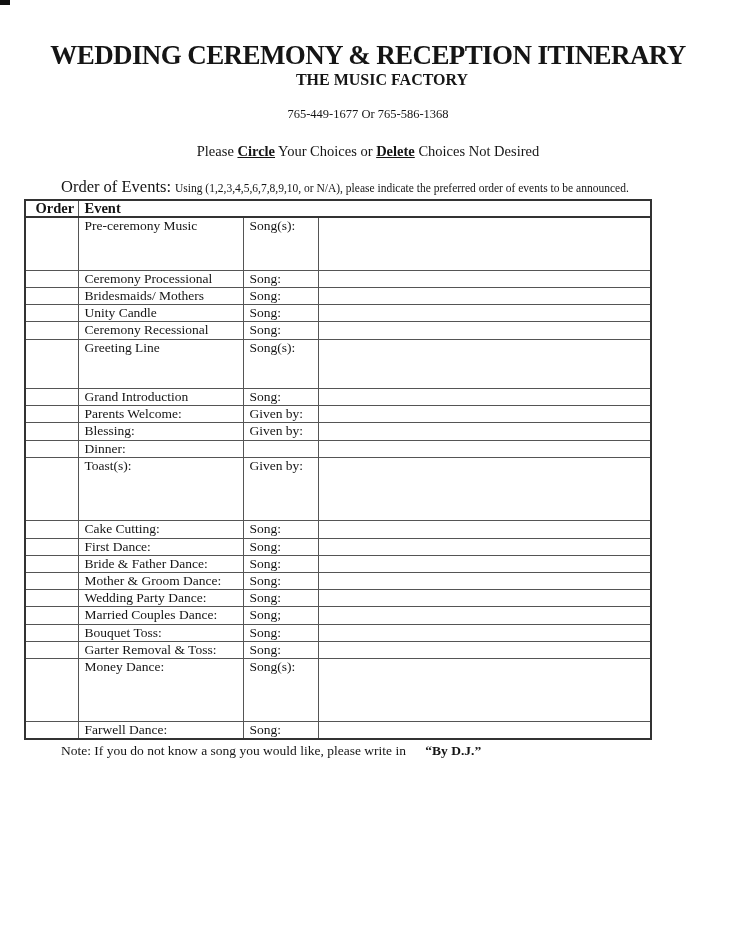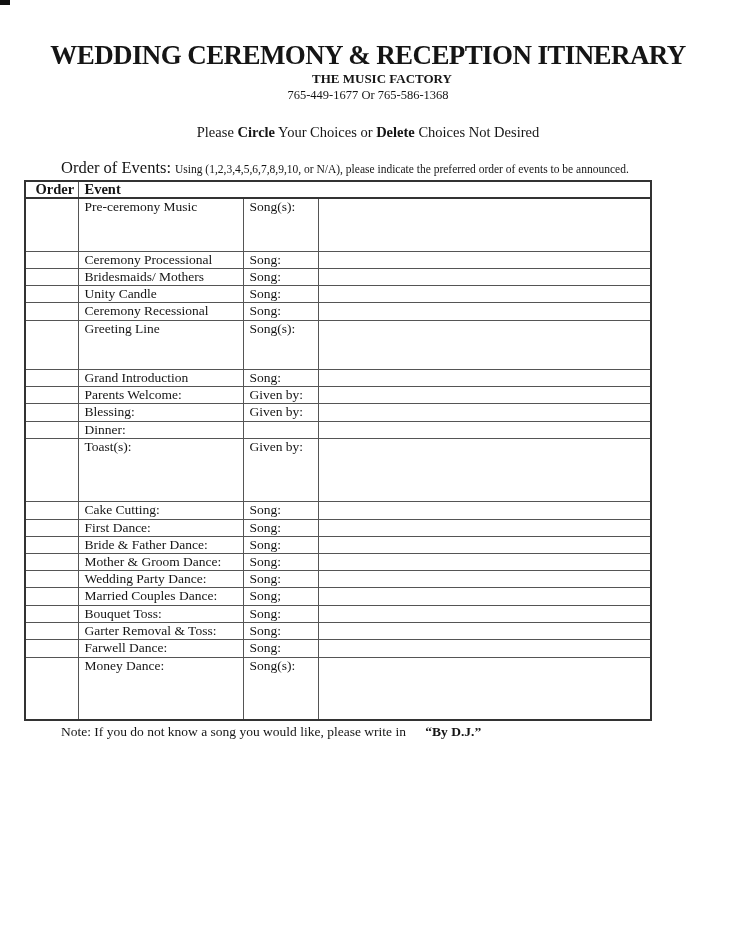--- a/index.html
+++ b/index.html
@@ -18,36 +18,36 @@
     margin: 41px 10px 0 10px;
     text-align: center;
     font-size: 27px;
     font-weight: bold;
     letter-spacing: -0.6px;
     line-height: 1.05;
     white-space: nowrap;
   }
   .subtitle {
     text-align: center;
-    font-size: 13px;
+    font-size: 16px;
     font-weight: bold;
     margin-top: 2px;
     padding-left: 28px;
   }
   .phone {
     text-align: center;
     font-size: 12.5px;
-    margin-top: 1px;
+    margin-top: 18px;
   }
   .instruction {
     text-align: center;
     font-size: 14.5px;
     margin-top: 21px;
   }
-  .bu { font-weight: bold; }
+  .bu { font-weight: bold; text-decoration: underline; }
   .ooe {
     margin: 17px 0 0 61px;
   }
   .ooe-label { font-size: 16.5px; font-weight: normal; }
   .ooe-hint  { font-size: 11.5px; }
   table.events {
     margin: 2px 0 0 24px;
     width: 626px;
     border-collapse: collapse;
     table-layout: fixed;
@@ -211,29 +211,29 @@
         <td class="ec">Bouquet Toss:</td>
         <td class="lc">Song:</td>
         <td class="wc"></td>
       </tr>
       <tr style="height:17px">
         <td class="oc"></td>
         <td class="ec">Garter Removal &amp; Toss:</td>
         <td class="lc">Song:</td>
         <td class="wc"></td>
       </tr>
-      <tr style="height:18px">
-        <td class="oc"></td>
-        <td class="ec">Farwell Dance:</td>
-        <td class="lc">Song:</td>
-        <td class="wc"></td>
-      </tr>
       <tr style="height:63px">
         <td class="oc"></td>
         <td class="ec">Money Dance:</td>
         <td class="lc">Song(s):</td>
         <td class="wc"></td>
       </tr>
+      <tr style="height:18px">
+        <td class="oc"></td>
+        <td class="ec">Farwell Dance:</td>
+        <td class="lc">Song:</td>
+        <td class="wc"></td>
+      </tr>
     </tbody>
   </table>
 
   <div class="note"><span>Note: If you do not know a song you would like, please write in </span><span class="b">“By D.J.”</span></div>
 </div>
 
 </body></html>

